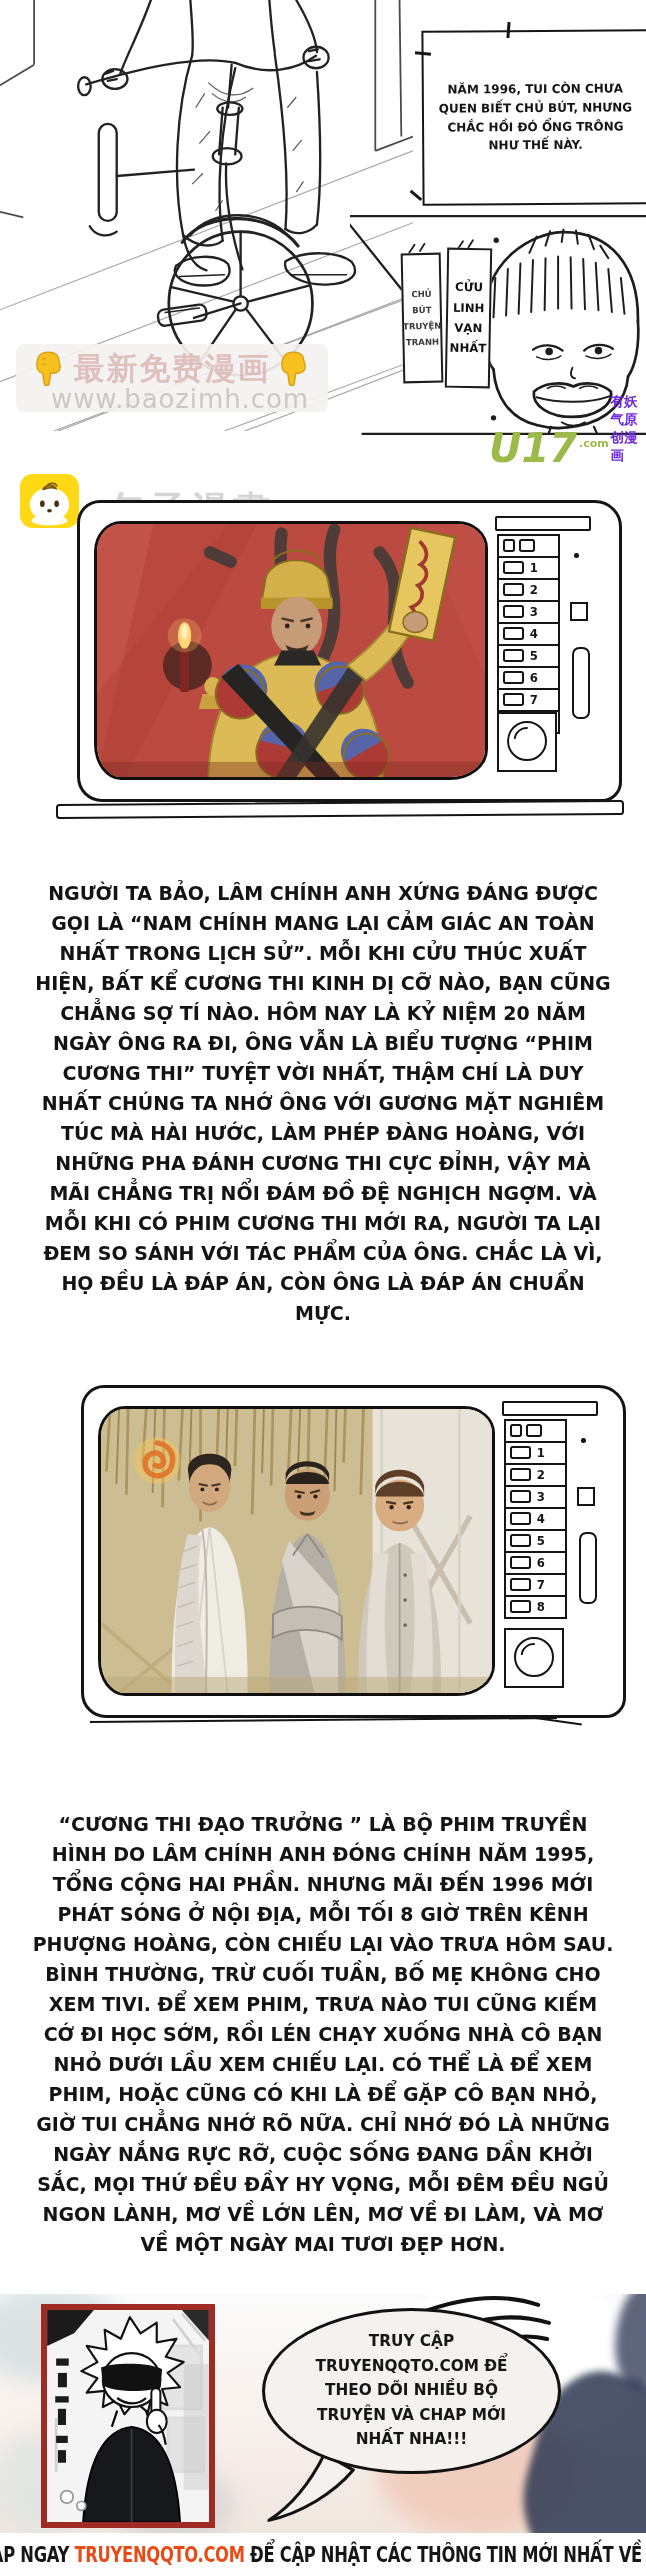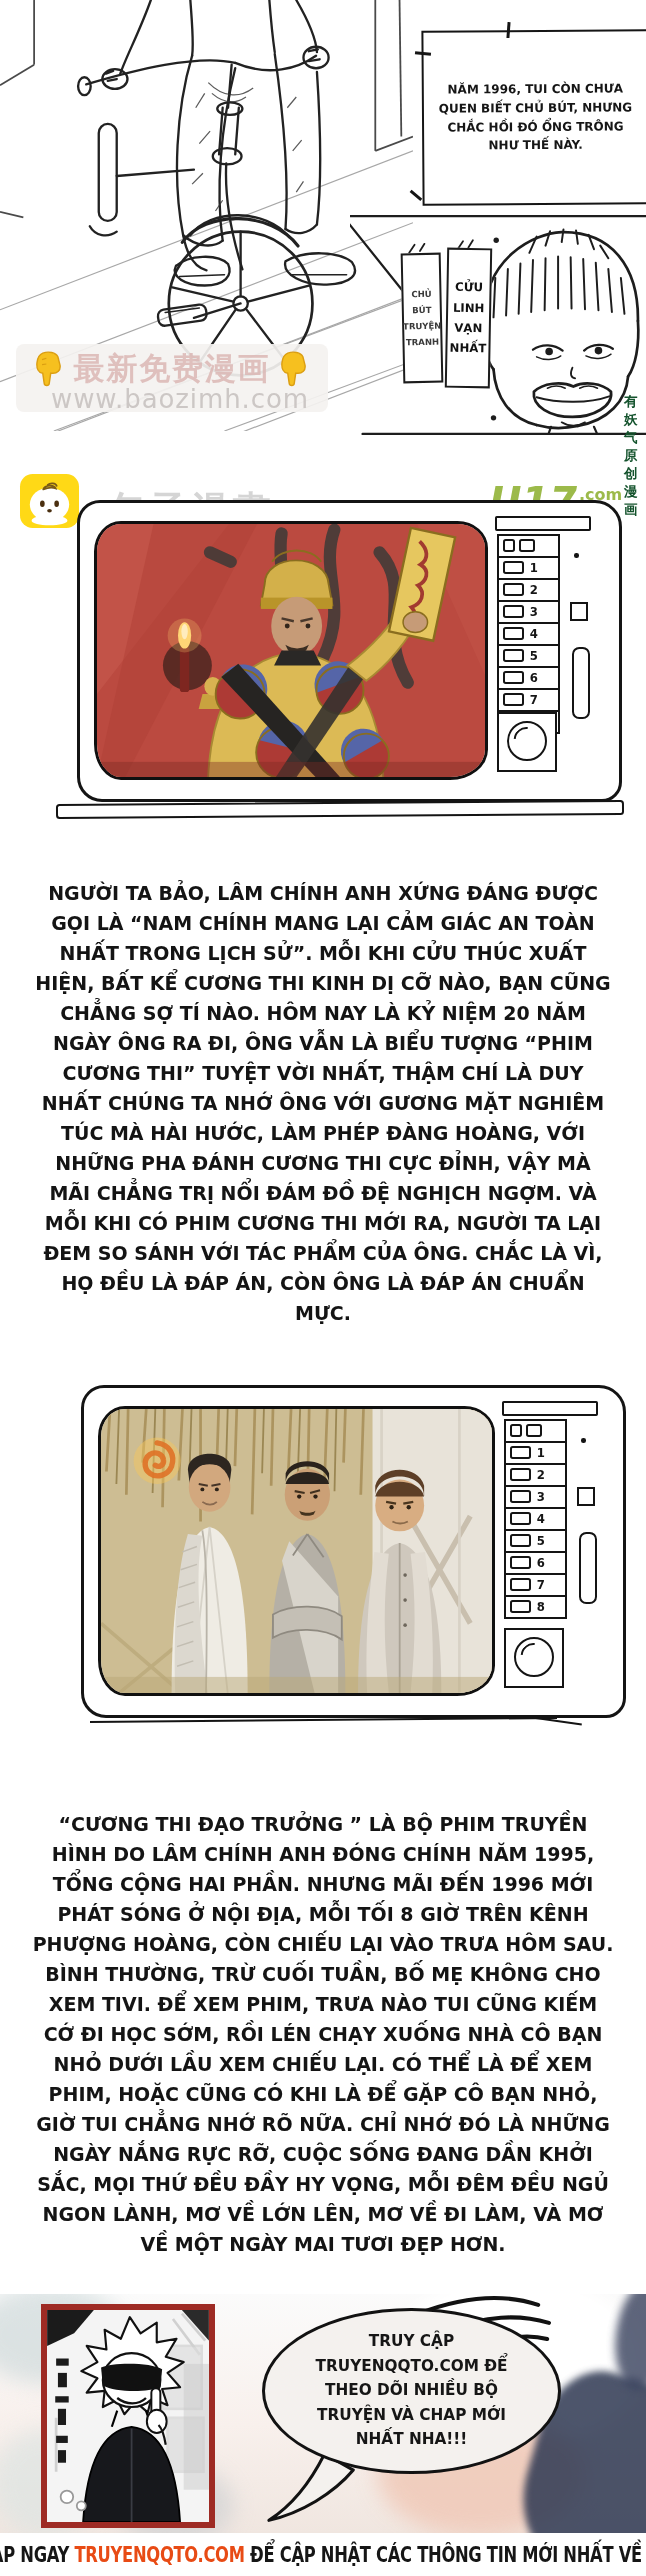--- a/index.html
+++ b/index.html
@@ -29,22 +29,22 @@
   #wm-banner{left:16px;top:344px;width:312px;height:68px;background:rgba(244,242,240,0.92);
     border-radius:8px;}
   #wm-banner .row1{position:absolute;left:0;top:3.6px;width:100%;display:flex;align-items:center;justify-content:center;gap:9px;}
   #wm-banner .title{font-size:31px;font-weight:700;color:rgba(219,182,180,0.85);letter-spacing:1.8px;font-family:sans-serif;}
   #wm-banner .url{position:absolute;left:8px;top:40px;width:100%;text-align:center;font-size:26px;
     color:rgba(201,196,194,0.95);letter-spacing:0.9px;}
 
   
   #wm-u17{left:489px;top:393px;display:flex;align-items:flex-end;}
   #wm-u17 .brand{font-size:40px;font-weight:900;font-style:italic;color:#9cba4a;line-height:0.9;}
-  #wm-u17 .com{font-size:16px;font-weight:700;color:#9cba4a;margin:0 1.8px 16px 1.8px;}
-  #wm-u17 .cap{font-size:13.5px;font-weight:700;color:#14532d;margin-bottom:1px;font-family:sans-serif;}
+  #wm-u17 .com{font-size:11px;font-weight:700;color:#9cba4a;margin:0 1.8px 16px 1.8px;}
+  #wm-u17 .cap{font-size:13.5px;font-weight:700;color:#6d28d9;margin-bottom:1px;font-family:sans-serif;}
 
   
   #baozi-icon{left:20px;top:474px;width:59px;height:54px;border-radius:12.6px;background:#ffd916;}
   #wm-overlay-title{left:108px;top:485px;font-size:38px;font-weight:700;color:rgba(150,150,150,0.4);font-family:sans-serif;letter-spacing:3.6px;}
   #wm-overlay-url{left:106px;top:532px;font-size:30.5px;color:rgba(160,160,160,0.38);letter-spacing:0.9px;}
 
   
   .tv-frame{position:absolute;border:3.1px solid #141414;border-radius:23px 27px 20px 25px;background:#fff;}
   .tv-screen{position:absolute;border:3.6px solid #101010;background:#e8e4de;overflow:hidden;
     border-radius:27px 30.5px 38px 27px / 30.5px 27px 30.5px 36px;}

